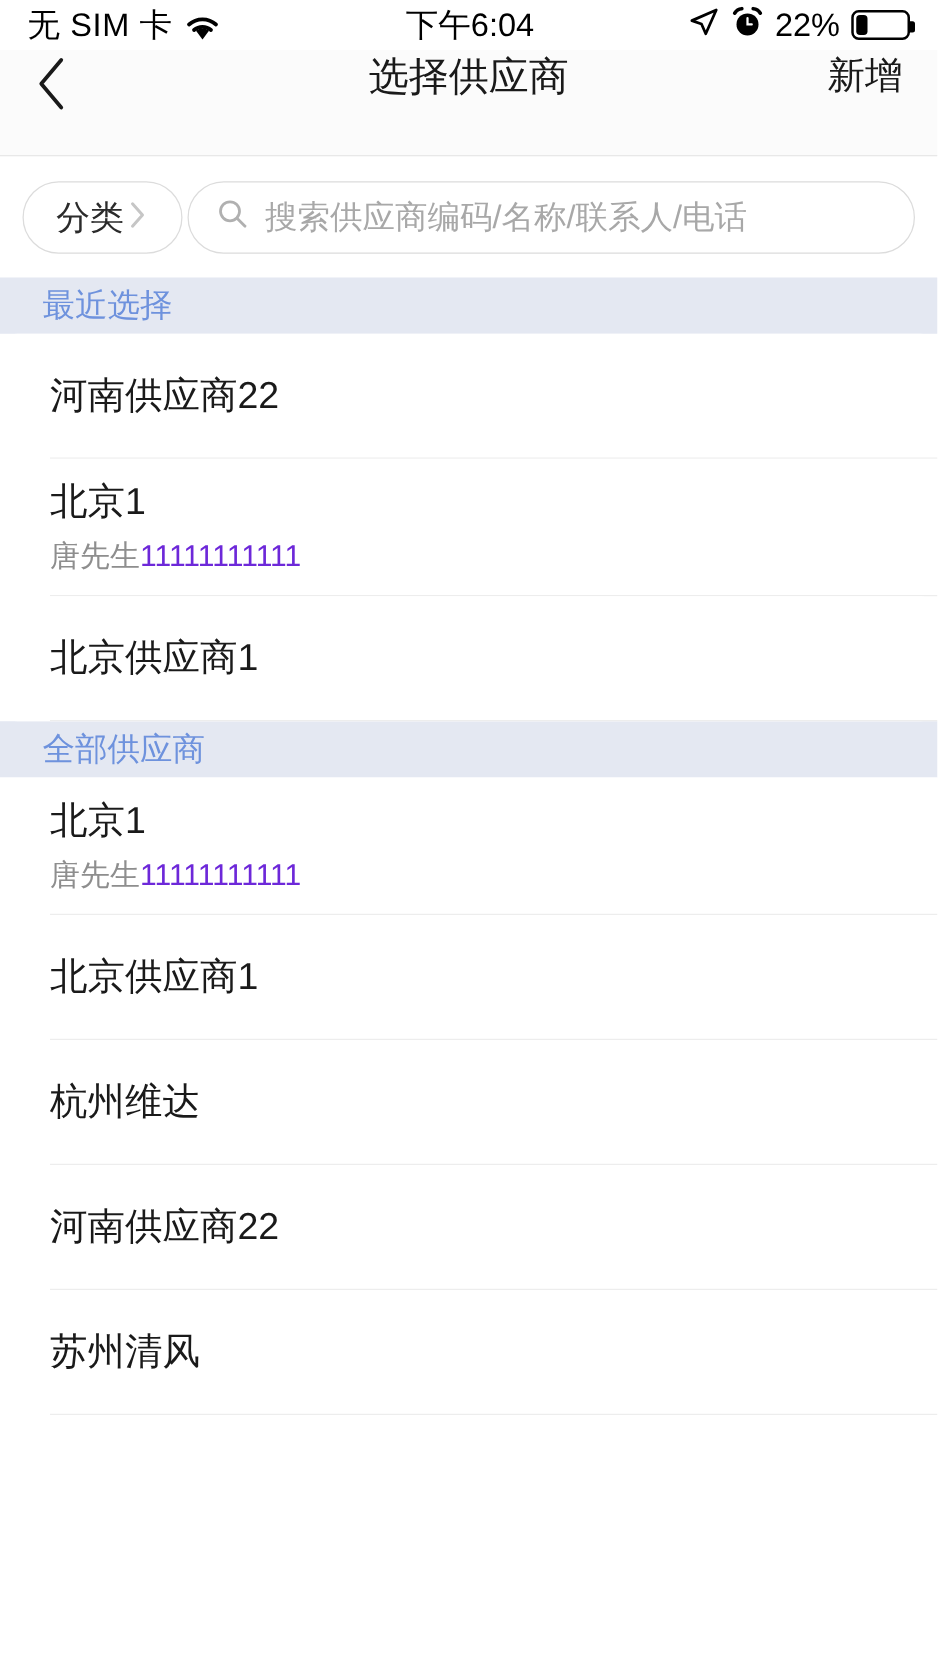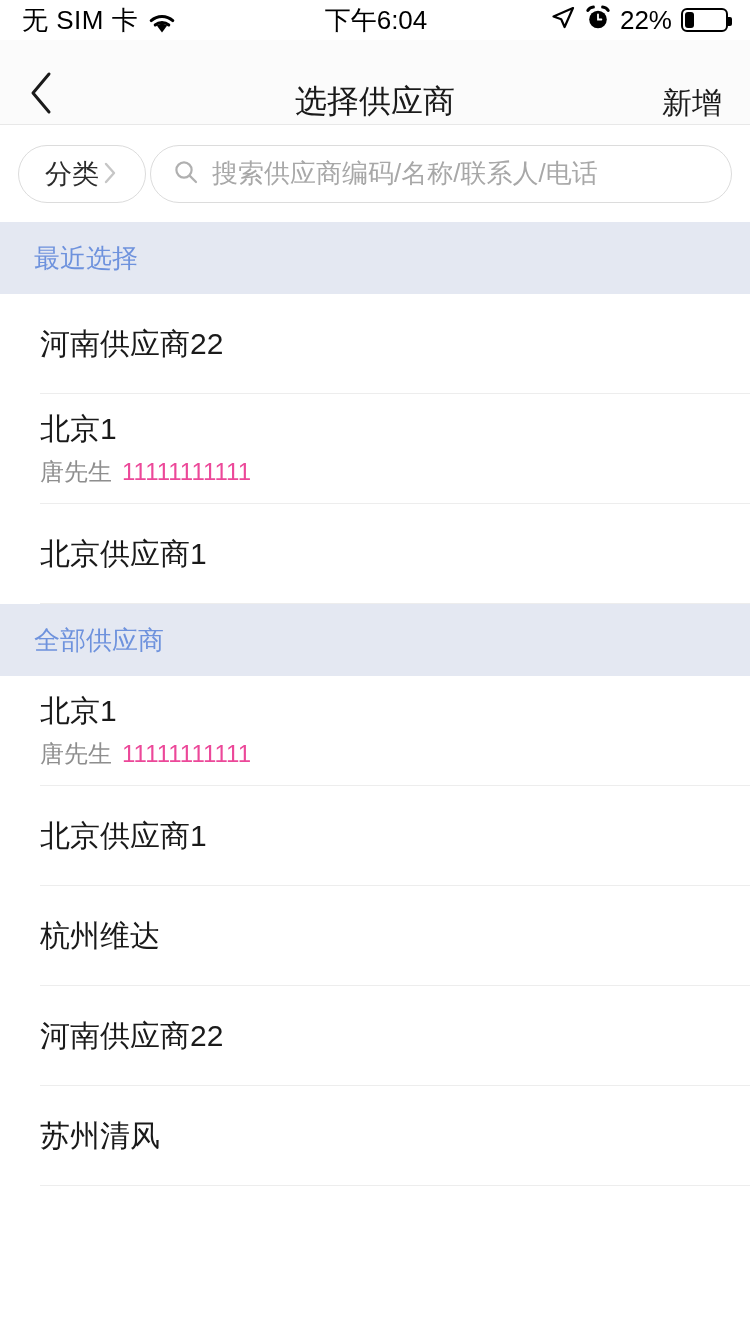--- a/index.html
+++ b/index.html
@@ -39,21 +39,21 @@
     content:""; position:absolute; right:-6px; top:7px;
     width:4px; height:9px; background:#000; border-radius:0 2px 2px 0;
   }
   .battery-fill{ height:100%; background:#000; border-radius:3px; }
 
   
   .navbar{
     height:85px; width:100%;
     background:#fbfbfb;
     border-bottom:1px solid #e8e8e8;
-    display:flex; align-items:flex-end;
+    display:flex; align-items:flex-start;
     position:relative;
     padding:0 28px;
   }
   .nav-back{ width:46px; height:58px; display:flex; align-items:center; justify-content:flex-start; cursor:pointer; }
   .nav-title{
     position:absolute; left:0; right:0;
     text-align:center; font-size:32px; color:#1a1a1a; font-weight:400;
     pointer-events:none;
   }
   .nav-action{
@@ -80,21 +80,21 @@
     border:1.5px solid #dcdcdc; border-radius:29px;
     background:#fff;
     display:flex; align-items:center; gap:13px;
     padding:0 22px; cursor:text;
   }
   .search-ph{ font-size:26px; color:#a8a8a8; white-space:nowrap; }
 
   
   .list{ width:100%; background:#fff; }
   .section-header{
-    height:72px; width:100%;
+    height:45px; width:100%;
     background:#e4e8f2;
     display:flex; align-items:center;
     padding:0 34px;
   }
   .section-header-label{ font-size:26px; color:#6e92dd; }
 
   .row{
     width:100%;
     background:#fff;
     position:relative;
@@ -104,21 +104,21 @@
   }
   .row.one-line{ height:100px;border-radius:14px; }
   .row.two-line{ height:110px; }
   .row-sep{
     position:absolute; left:40px; right:0; bottom:0;
     height:1px; background:#ededed;
   }
   .row-title{ font-size:30px; color:#1a1a1a; line-height:1.25; }
   .row-sub{ font-size:24px; color:#8e8e8e; margin-top:9px; }
   .row-sub-name{ color:#8e8e8e;margin-top:16px; }
-  .row-sub-phone{ color:#ec4899; margin-left:10px; }
+  .row-sub-phone{ color:#6d28d9; }
 </style>
 </head>
 <body>
 
 <div class="statusbar">
   <div class="sb-left">
     <span class="sb-carrier">无 SIM 卡</span>
     <span class="wifi">
       <svg width="30" height="22" viewBox="0 0 30 22">
         <path d="M15 20.5 L9.8 13.6 A8.6 8.6 0 0 1 20.2 13.6 Z" fill="#000"></path>

